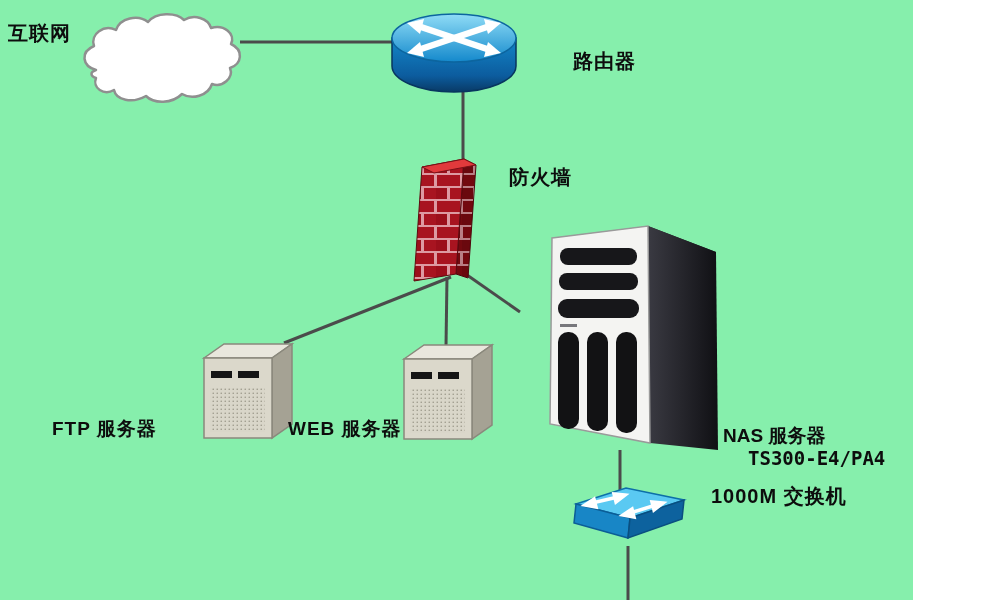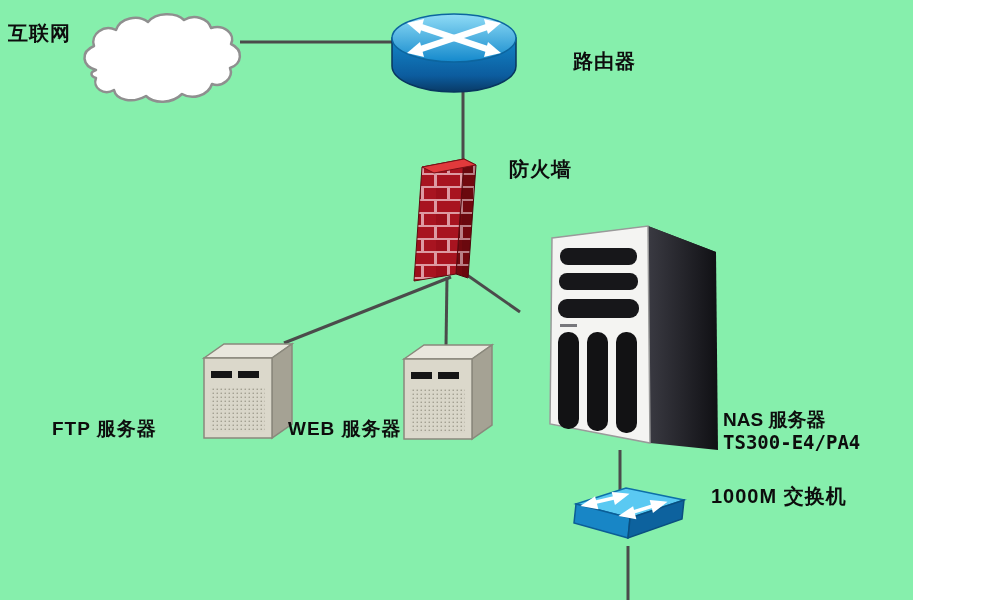--- a/index.html
+++ b/index.html
@@ -8,21 +8,21 @@
     background:#86efac;overflow:hidden;
     font-family:"Liberation Sans",sans-serif;
   }
   .wires{position:absolute;left:0;top:0;width:1008px;height:600px;}
   .icon{position:absolute;}
   .lbl{
     position:absolute;color:#0d0d0d;font-weight:700;
     font-size:20px;letter-spacing:1px;white-space:nowrap;
   }
   .lbl.small{font-size:19px;}
-  .lbl.mono{font-family:"DejaVu Sans Mono",monospace;letter-spacing:0;}
+  .lbl.mono{font-family:"DejaVu Sans Mono",monospace;letter-spacing:0;margin-left:25px;}
   .nas-label{position:absolute;line-height:23px;}
   .nas-label div{color:#0d0d0d;font-weight:700;font-size:19px;white-space:nowrap;}
 </style>
 </head>
 <body>
 
 <div class="canvas">
 
   <svg class="wires" id="wires" viewBox="0 0 1008 600">
     <defs>
@@ -135,22 +135,22 @@
       <polygon points="23,19 34,21 32,13"></polygon>
       <polygon points="63,9 52,8 54,16"></polygon>
       <line x1="68" y1="27" x2="94" y2="19"></line>
       <polygon points="61,29 72,31 70,23"></polygon>
       <polygon points="101,17 90,16 92,24"></polygon>
     </g>
   </svg>
 
   <div class="lbl" style="left:8px;top:20px">互联网</div>
   <div class="lbl" style="left:573px;top:48px">路由器</div>
-  <div class="lbl" style="left:509px;top:156px">防火墙</div>
+  <div class="lbl" style="left:509px;top:164px">防火墙</div>
   <div class="lbl small" style="left:52px;top:416px">FTP 服务器</div>
   <div class="lbl small" style="left:288px;top:416px">WEB 服务器</div>
-  <div class="nas-label" style="left:723px;top:408px">
+  <div class="nas-label" style="left:723px;top:424px">
     <div>NAS 服务器</div>
     <div class="lbl mono" style="position:static">TS300-E4/PA4</div>
   </div>
   <div class="lbl" style="left:711px;top:483px">1000M 交换机</div>
 
 </div>
 
 </body></html>

